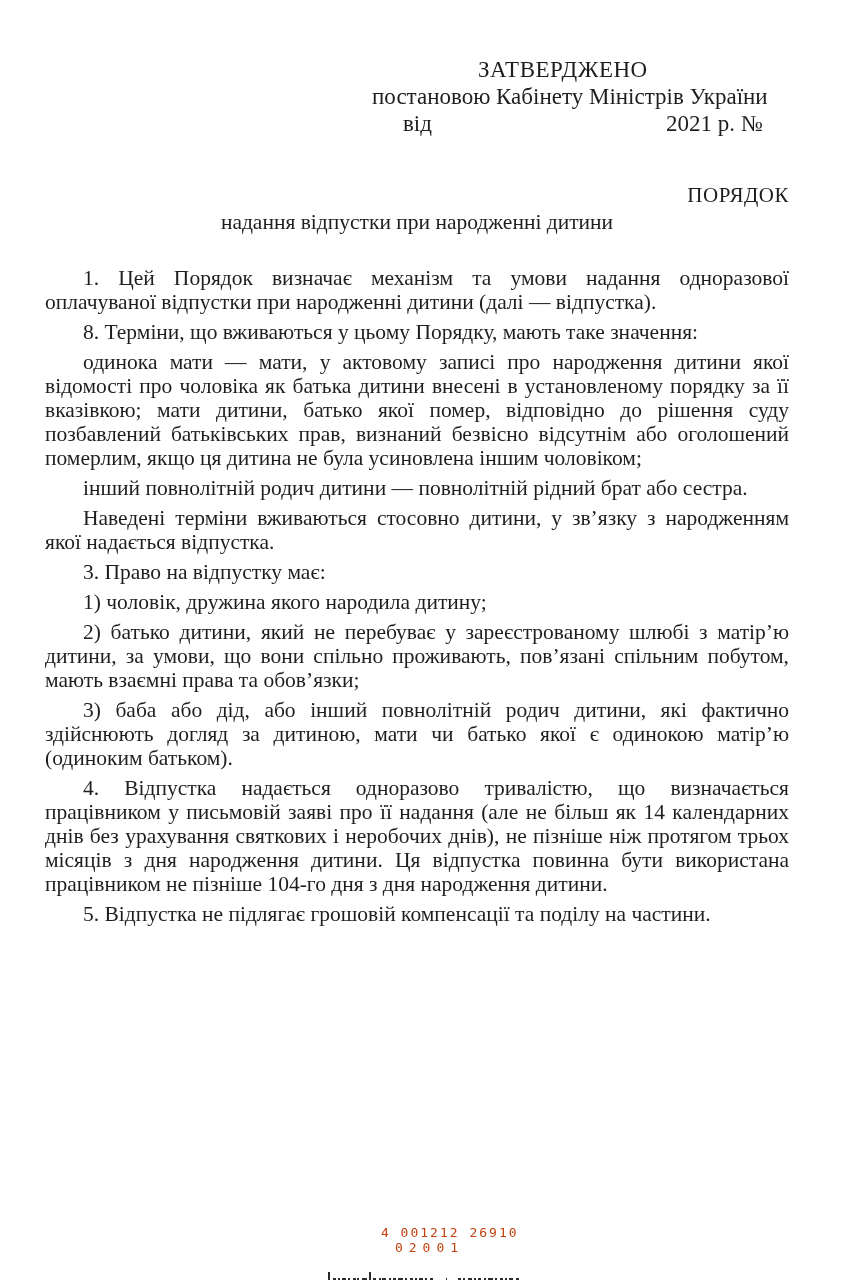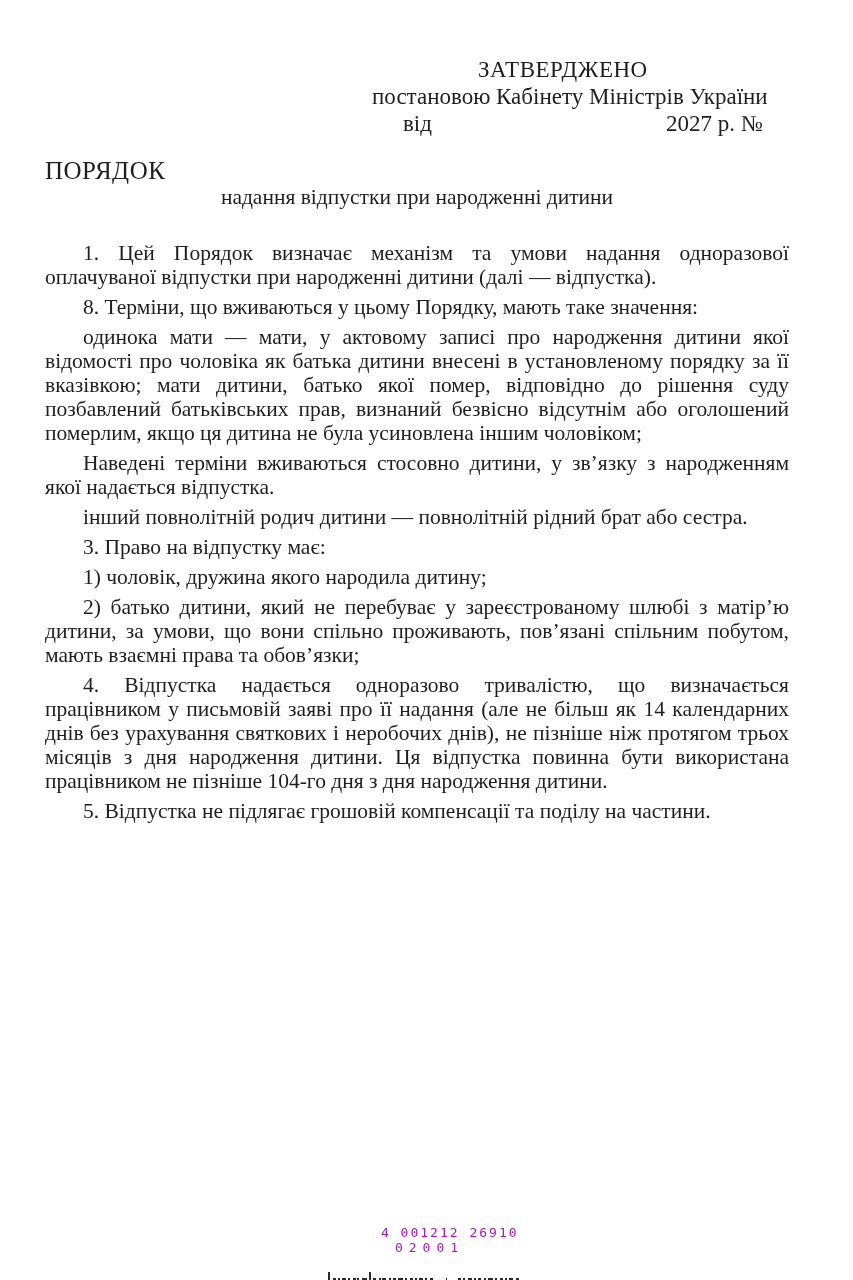--- a/index.html
+++ b/index.html
@@ -23,23 +23,23 @@
     margin-left: 327px;
     width: 417px;
     font-size: 23px;
     line-height: 27px;
   }
   .approval-line1 { padding-left: 106px; letter-spacing: 0.5px; }
   .approval-line3 { display: flex; padding-left: 31px; gap: 24px; }
   .approval-line3 .gap { width: 186px; flex: 0 0 auto; }
   
   .title {
-    margin-top: 20px;
-    text-align: left;
-    font-size: 25px;
+    margin-top: 45px;
+    text-align: right;
+    font-size: 21px;
     line-height: 27px;
     letter-spacing: 0.5px;
   }
   .subtitle {
     text-align: center;
     font-size: 21.5px;
     line-height: 27px;
   }
   
   .body { margin-top: 30px; }
@@ -54,21 +54,21 @@
   
   .barcode {
     position: absolute;
     left: 322px;
     top: 1210px;
     width: 240px;
   }
   .barcode-digits {
     font-family: "DejaVu Sans Mono", monospace;
     font-size: 13px;
-    color: #a21caf;
+    color: #c2410c;
     letter-spacing: 2px;
     white-space: pre;
     margin-bottom: 2px;
   }
   .barcode-digits .digits-right { letter-spacing: 6px; margin-left: 14px; }
   .bars {
     display: flex;
     align-items: flex-end;
     height: 44px;
     padding-left: 6px;
@@ -81,36 +81,37 @@
 
 <div class="page">
   <div class="content">
 
     <div class="approval">
       <div class="approval-line1">ЗАТВЕРДЖЕНО</div>
       <div class="approval-line2">постановою Кабінету Міністрів України</div>
       <div class="approval-line3">
         <span>від</span>
         <span class="gap"></span>
-        <span>2027 р. №</span>
+        <span>2021 р. №</span>
       </div>
     </div>
 
     <div class="title">ПОРЯДОК</div>
     <div class="subtitle">надання відпустки при народженні дитини</div>
 
     <div class="body" id="paragraphs">
         <p>1. Цей Порядок визначає механізм та умови надання одноразової оплачуваної відпустки при народженні дитини (далі — відпустка).</p>
         <p>8. Терміни, що вживаються у цьому Порядку, мають таке значення:</p>
         <p>одинока мати — мати, у актовому записі про народження дитини якої відомості про чоловіка як батька дитини внесені в установленому порядку за її вказівкою; мати дитини, батько якої помер, відповідно до рішення суду позбавлений батьківських прав, визнаний безвісно відсутнім або оголошений померлим, якщо ця дитина не була усиновлена іншим чоловіком;</p>
+        <p>інший повнолітній родич дитини — повнолітній рідний брат або сестра.</p>
         <p>Наведені терміни вживаються стосовно дитини, у зв’язку з народженням якої надається відпустка.</p>
-        <p>інший повнолітній родич дитини — повнолітній рідний брат або сестра.</p>
         <p>3. Право на відпустку має:</p>
         <p>1) чоловік, дружина якого народила дитину;</p>
         <p>2) батько дитини, який не перебуває у зареєстрованому шлюбі з матір’ю дитини, за умови, що вони спільно проживають, пов’язані спільним побутом, мають взаємні права та обов’язки;</p>
+        <p>3) баба або дід, або інший повнолітній родич дитини, які фактично здійснюють догляд за дитиною,  мати чи батько якої є одинокою матір’ю (одиноким батьком).</p>
         <p>4. Відпустка надається одноразово тривалістю, що визначається працівником у письмовій заяві про її надання (але не більш як 14 календарних днів без урахування святкових і неробочих днів), не пізніше ніж протягом трьох місяців з дня народження дитини. Ця відпустка повинна бути використана працівником не пізніше 104-го дня з дня народження дитини.</p>
         <p>5. Відпустка не підлягає грошовій компенсації та поділу на частини.</p>
       </div>
   </div>
 
   <div class="barcode">
     <div class="barcode-digits">
       <span>4 001212 26910</span>
       <span class="digits-right">02001</span>
     </div>

